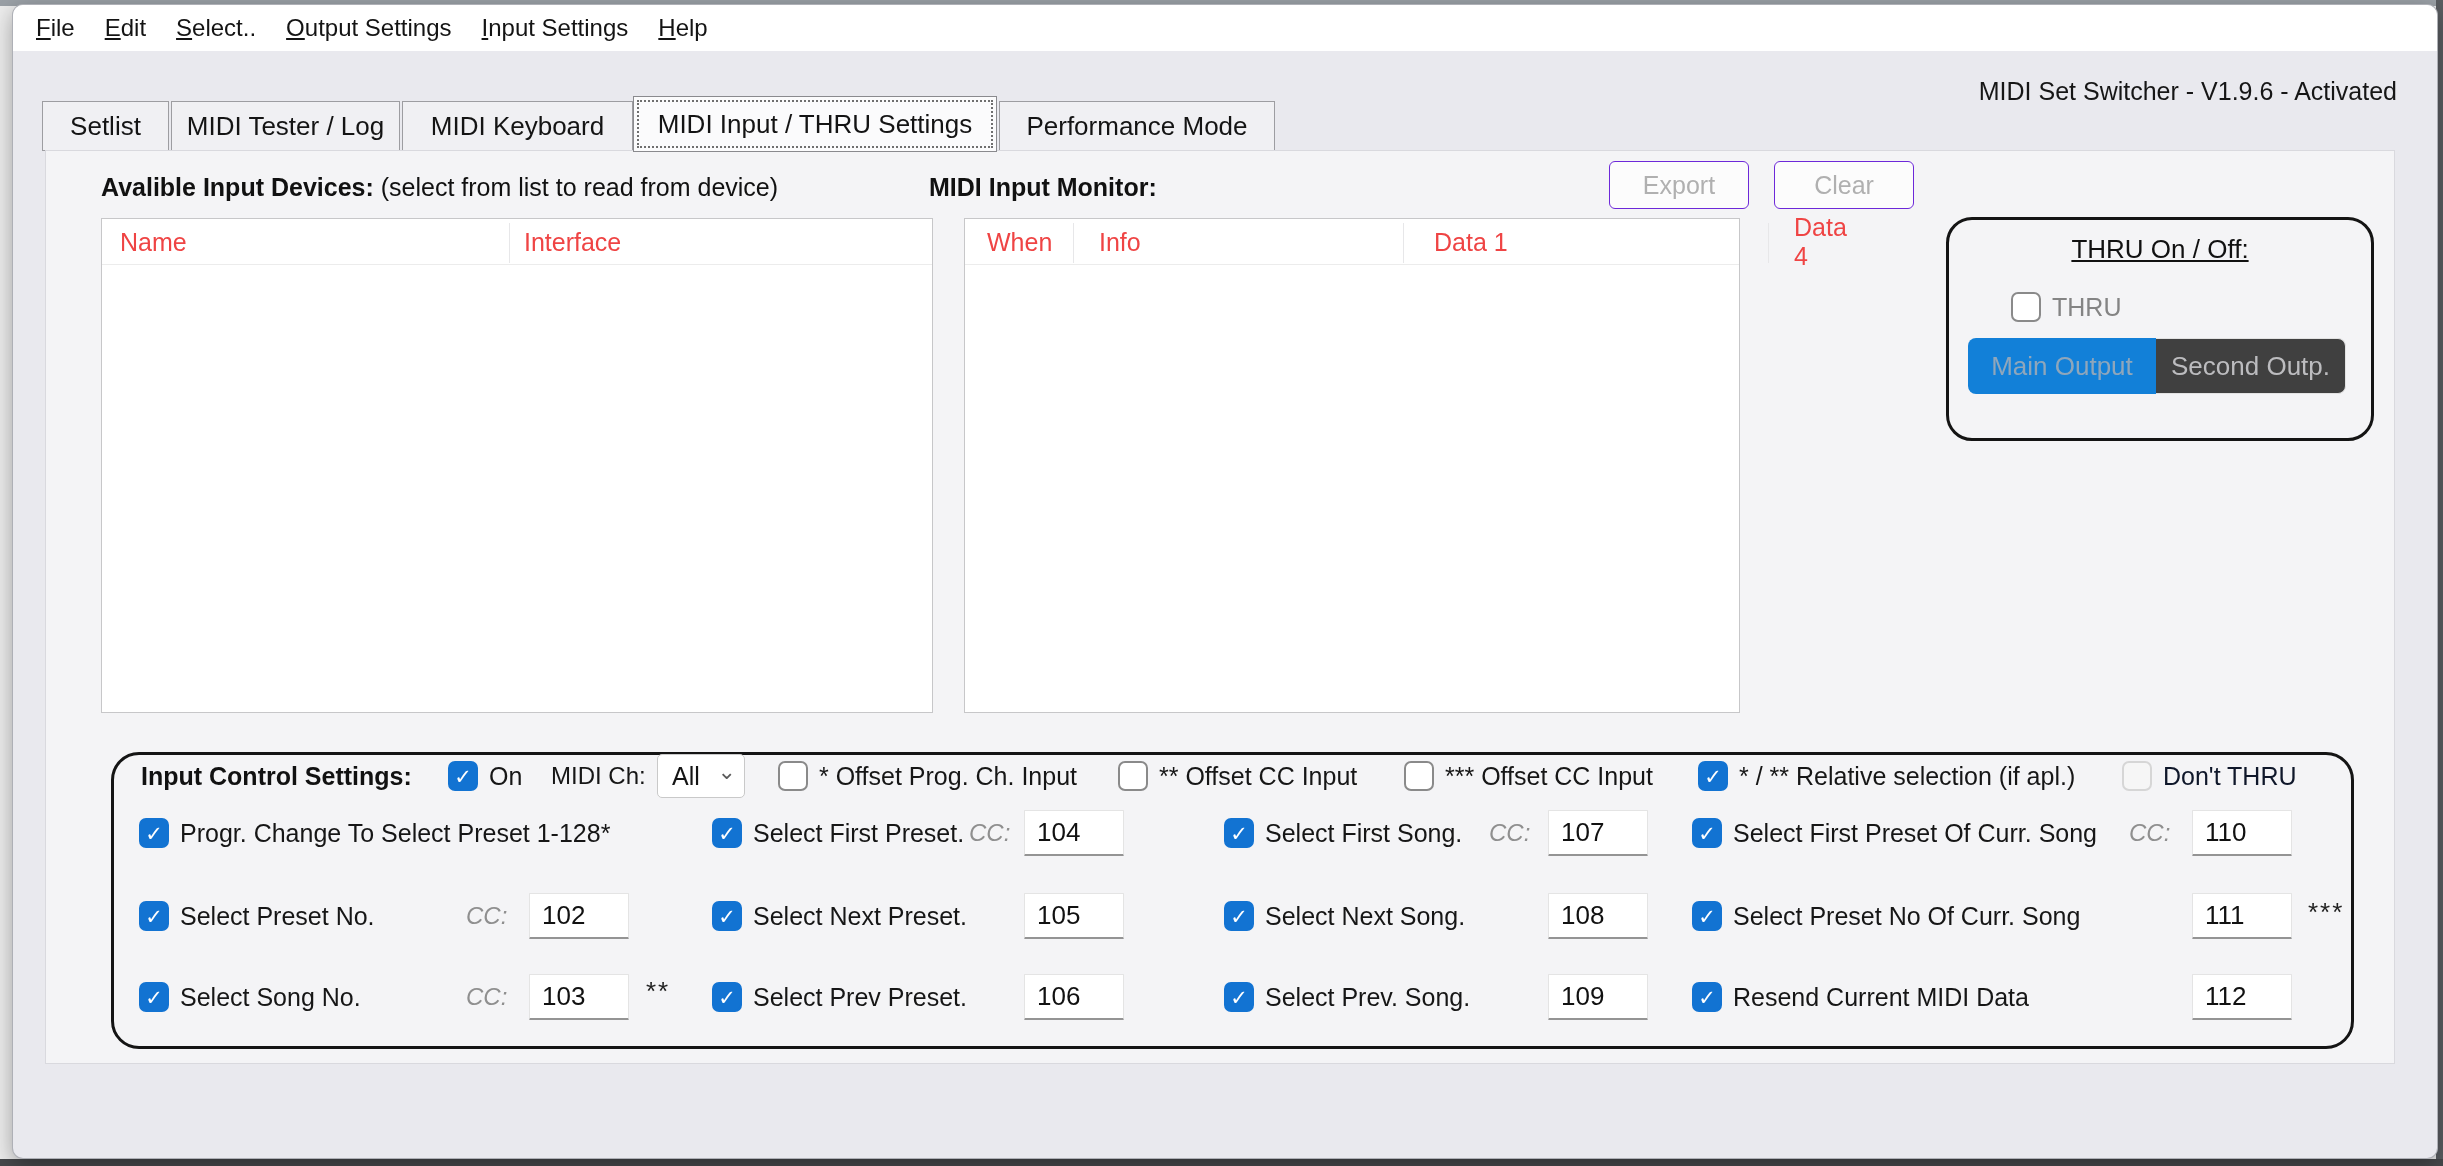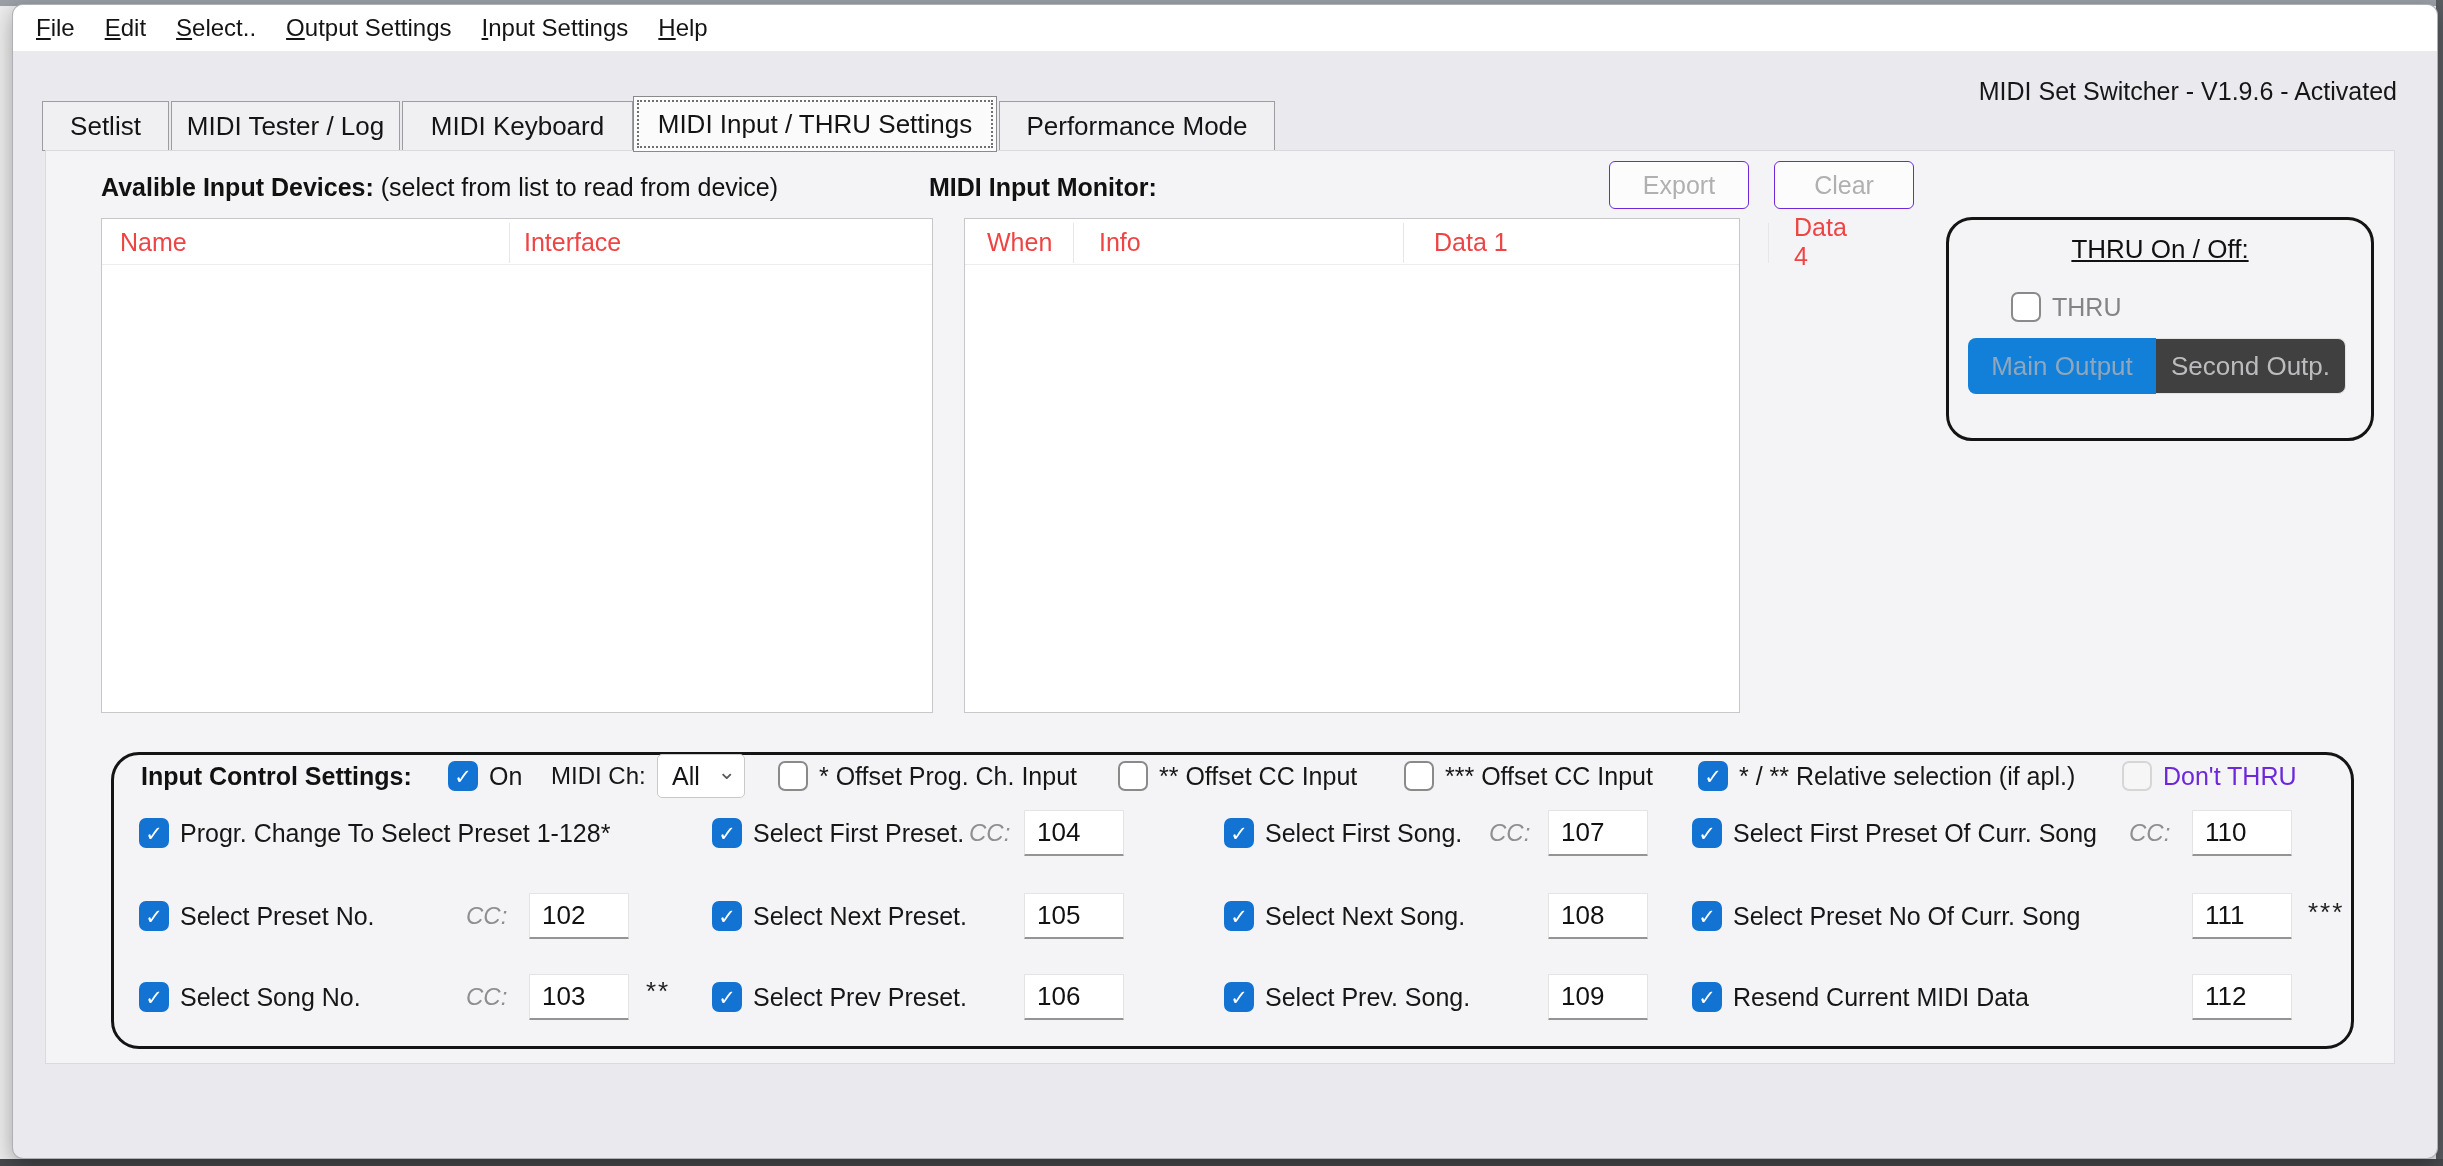--- a/index.html
+++ b/index.html
@@ -77,21 +77,21 @@
 
   
   .cb{display:inline-flex;align-items:center;gap:11px;white-space:nowrap;cursor:default;}
   .cb-box{width:30px;height:30px;flex:0 0 30px;border:2px solid #8a8a8a;border-radius:7px;background:#fff;
     display:flex;align-items:center;justify-content:center;}
   .cb-check{display:none;color:#fff;font-size:21px;line-height:1;}
   .cb.checked .cb-box{background:var(--accent);border-color:var(--accent);}
   .cb.checked .cb-check{display:block;}
   .cb-label{font-size:25px;color:#161616;}
   .cb.disabled .cb-box{border-color:#d6d6d6;background:#f6f6f6;}
-  .cb.disabled .cb-label{color:#6d28d9;text-align:center;}
+  .cb.disabled .cb-label{color:#0f172a;text-align:center;}
   .cb.softlabel .cb-label{color:#848484;}
 
   
   .group-box{position:absolute;left:65px;top:601px;width:2243px;height:297px;border:3px solid var(--ink);border-radius:28px;}
   .gb-header{position:absolute;left:0;top:2px;width:100%;height:38px;}
   .gb-header>*{position:absolute;top:50%;transform:translateY(-50%);}
   .gb-title{font-size:25px;font-weight:bold;color:#111;white-space:nowrap;}
   .cs-row{position:absolute;left:0;width:100%;height:46px;}
   .cs-row>*{position:absolute;top:50%;transform:translateY(-50%);}
   .cc-label{font-size:24px;font-style:italic;color:#8f8f8f;white-space:nowrap;}

